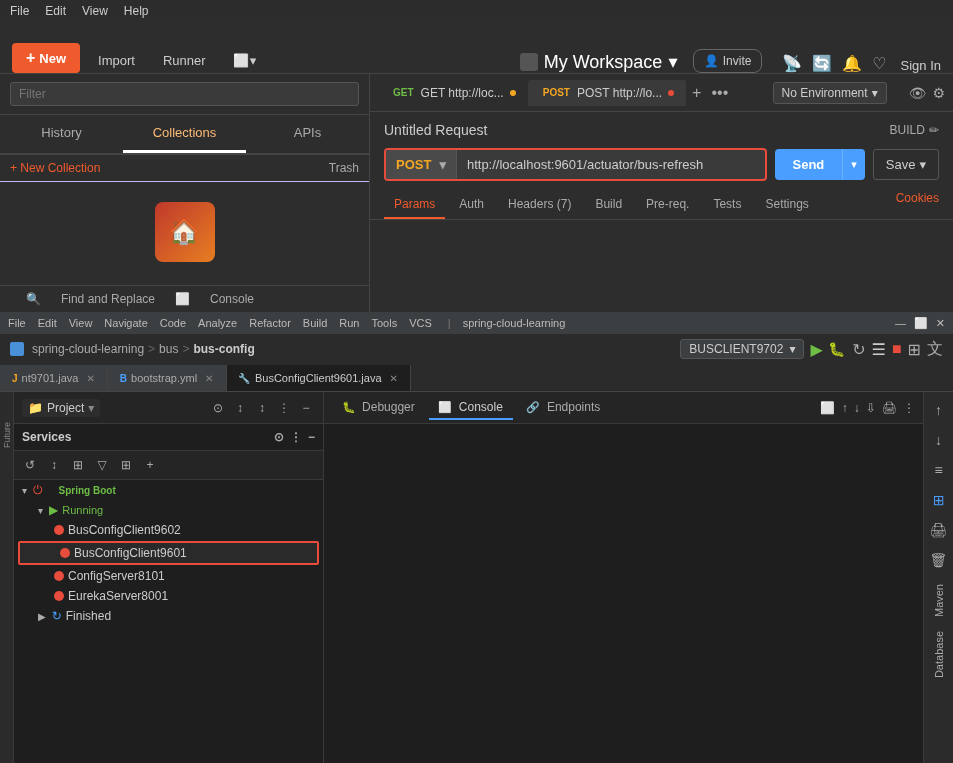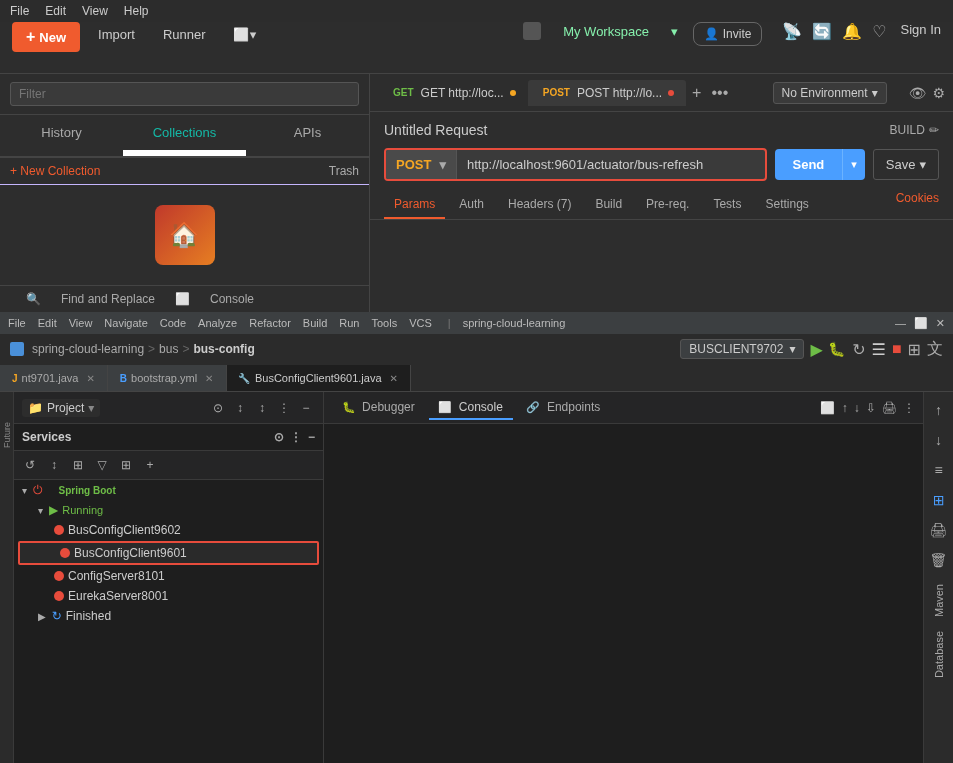--- a/index.html
+++ b/index.html
@@ -24,21 +24,21 @@
       background: #2d2d2d;
       display: flex;
       flex-direction: column;
     }
 
     
     .postman-header {
       height: 52px;
       background: #2d2d2d;
       display: flex;
-      align-items: flex-start;
+      align-items: flex-end;
       padding: 0 12px;
       gap: 8px;
       border-bottom: 1px solid #444;
     }
     .btn-new {
       background: #f05b2e;
       color: #fff;
       border: none;
       border-radius: 4px;
       padding: 6px 14px;
@@ -56,23 +56,23 @@
       border: none;
       font-size: 13px;
       cursor: pointer;
       padding: 5px 10px;
       border-radius: 3px;
     }
     .workspace-selector {
       margin-left: auto;
       display: flex;
       align-items: center;
-      gap: 22px;
-      color: #86efac;
-      font-size: 13px;
+      gap: 6px;
+      color: #ffffff;
+      font-size: 18px;
       cursor: pointer;
     }
     .workspace-icon {
       width: 18px; height: 18px;
       background: #555;
       border-radius: 3px;
       display: inline-block;
     }
     .header-icons {
       display: flex;
@@ -134,22 +134,22 @@
     .sidebar-tab {
       flex: 1;
       text-align: center;
       padding: 10px 0;
       font-size: 13px;
       color: #aaa;
       cursor: pointer;
       border-bottom: 3px solid transparent;
     }
     .sidebar-tab.active {
-      color: #14b8a6;
-      border-bottom: 6px solid #ffffff;
+      color: #fdba74;
+      border-bottom: 3px solid #ffffff;
     }
     .sidebar-tab-apis {
       flex: 1;
       text-align: center;
       padding: 10px 0;
       font-size: 13px;
       color: #aaa;
       cursor: pointer;
     }
     .sidebar-actions {

